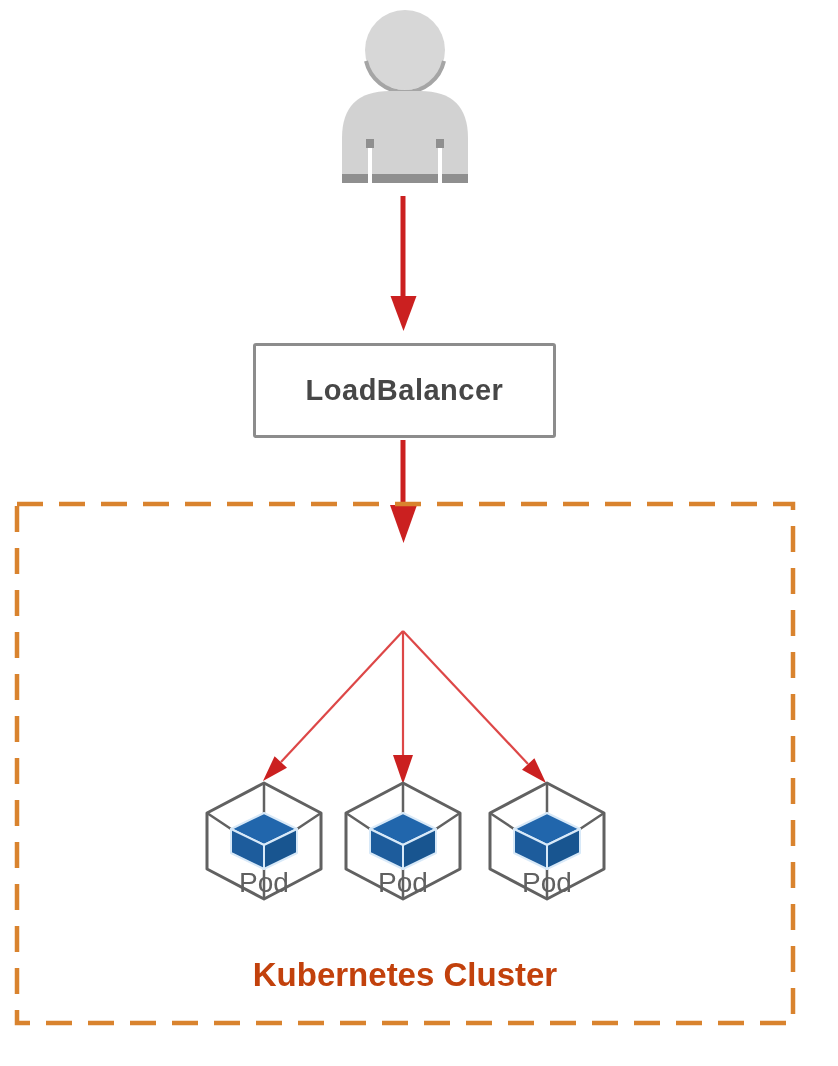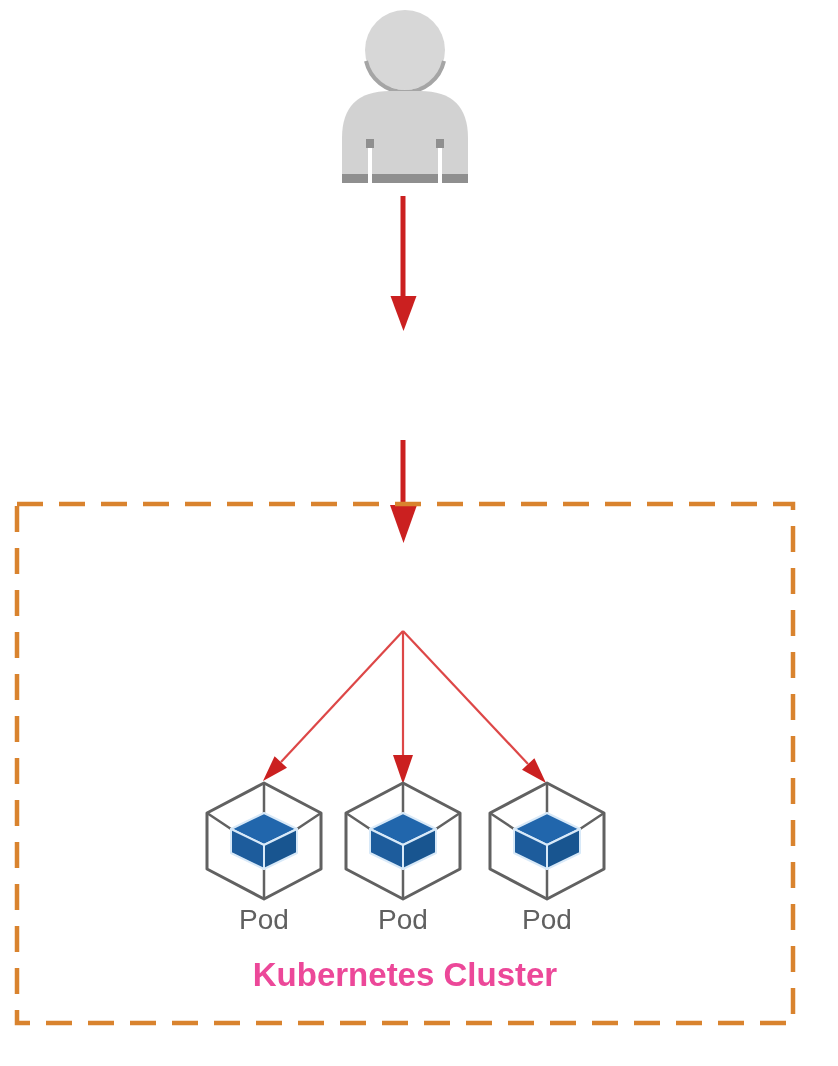--- a/index.html
+++ b/index.html
@@ -11,27 +11,27 @@
   .node-box{
     position:absolute;background:#ffffff;border:3px solid #8c8c8c;
     display:flex;align-items:center;justify-content:center;box-sizing:border-box;
     z-index:3;
   }
   .lb-box{left:253px;top:343px;width:303px;height:95px;border-radius:3px;}
   .lb-label{font-weight:bold;font-size:29px;color:#474747;letter-spacing:0.5px;}
   .svc-box{left:289px;top:545px;width:227px;height:84px;border-radius:12px;border-width:3px;}
   .svc-label{font-size:29px;color:#5c5c5c;}
   .pod-label{
-    position:absolute;top:904px;width:120px;text-align:center;
+    position:absolute;top:867px;width:120px;text-align:center;
     font-size:28px;color:#606060;z-index:3;
   }
   .pod-label.p1{left:204px;} .pod-label.p2{left:343px;} .pod-label.p3{left:487px;}
   .cluster-label{
     position:absolute;left:17px;top:956px;width:776px;text-align:center;
-    font-weight:bold;font-size:33px;color:#ec4899;z-index:3;
+    font-weight:bold;font-size:33px;color:#c2410c;z-index:3;
   }
 </style>
 </head>
 <body>
 
 <div class="canvas">
 
   <svg class="layer" viewBox="0 0 838 1066" xmlns="http://www.w3.org/2000/svg">
 
     <defs>
@@ -83,20 +83,23 @@
     <g>
       <line x1="403" y1="631" x2="528" y2="764" stroke-width="2.2" stroke="#dd4747"></line>
       <polygon points="546,783 522,769.8 534.4,758.2" fill="#cb2020"></polygon>
     </g>
 
     <use href="#podIcon" transform="translate(264,841)"></use>
     <use href="#podIcon" transform="translate(403,841)"></use>
     <use href="#podIcon" transform="translate(547,841)"></use>
   </svg>
 
+  <div class="node-box lb-box">
+    <span class="lb-label">LoadBalancer</span>
+  </div>
 
 
   <div class="pod-label p1">Pod</div>
   <div class="pod-label p2">Pod</div>
   <div class="pod-label p3">Pod</div>
 
   <div class="cluster-label">Kubernetes Cluster</div>
 
 </div>
 

